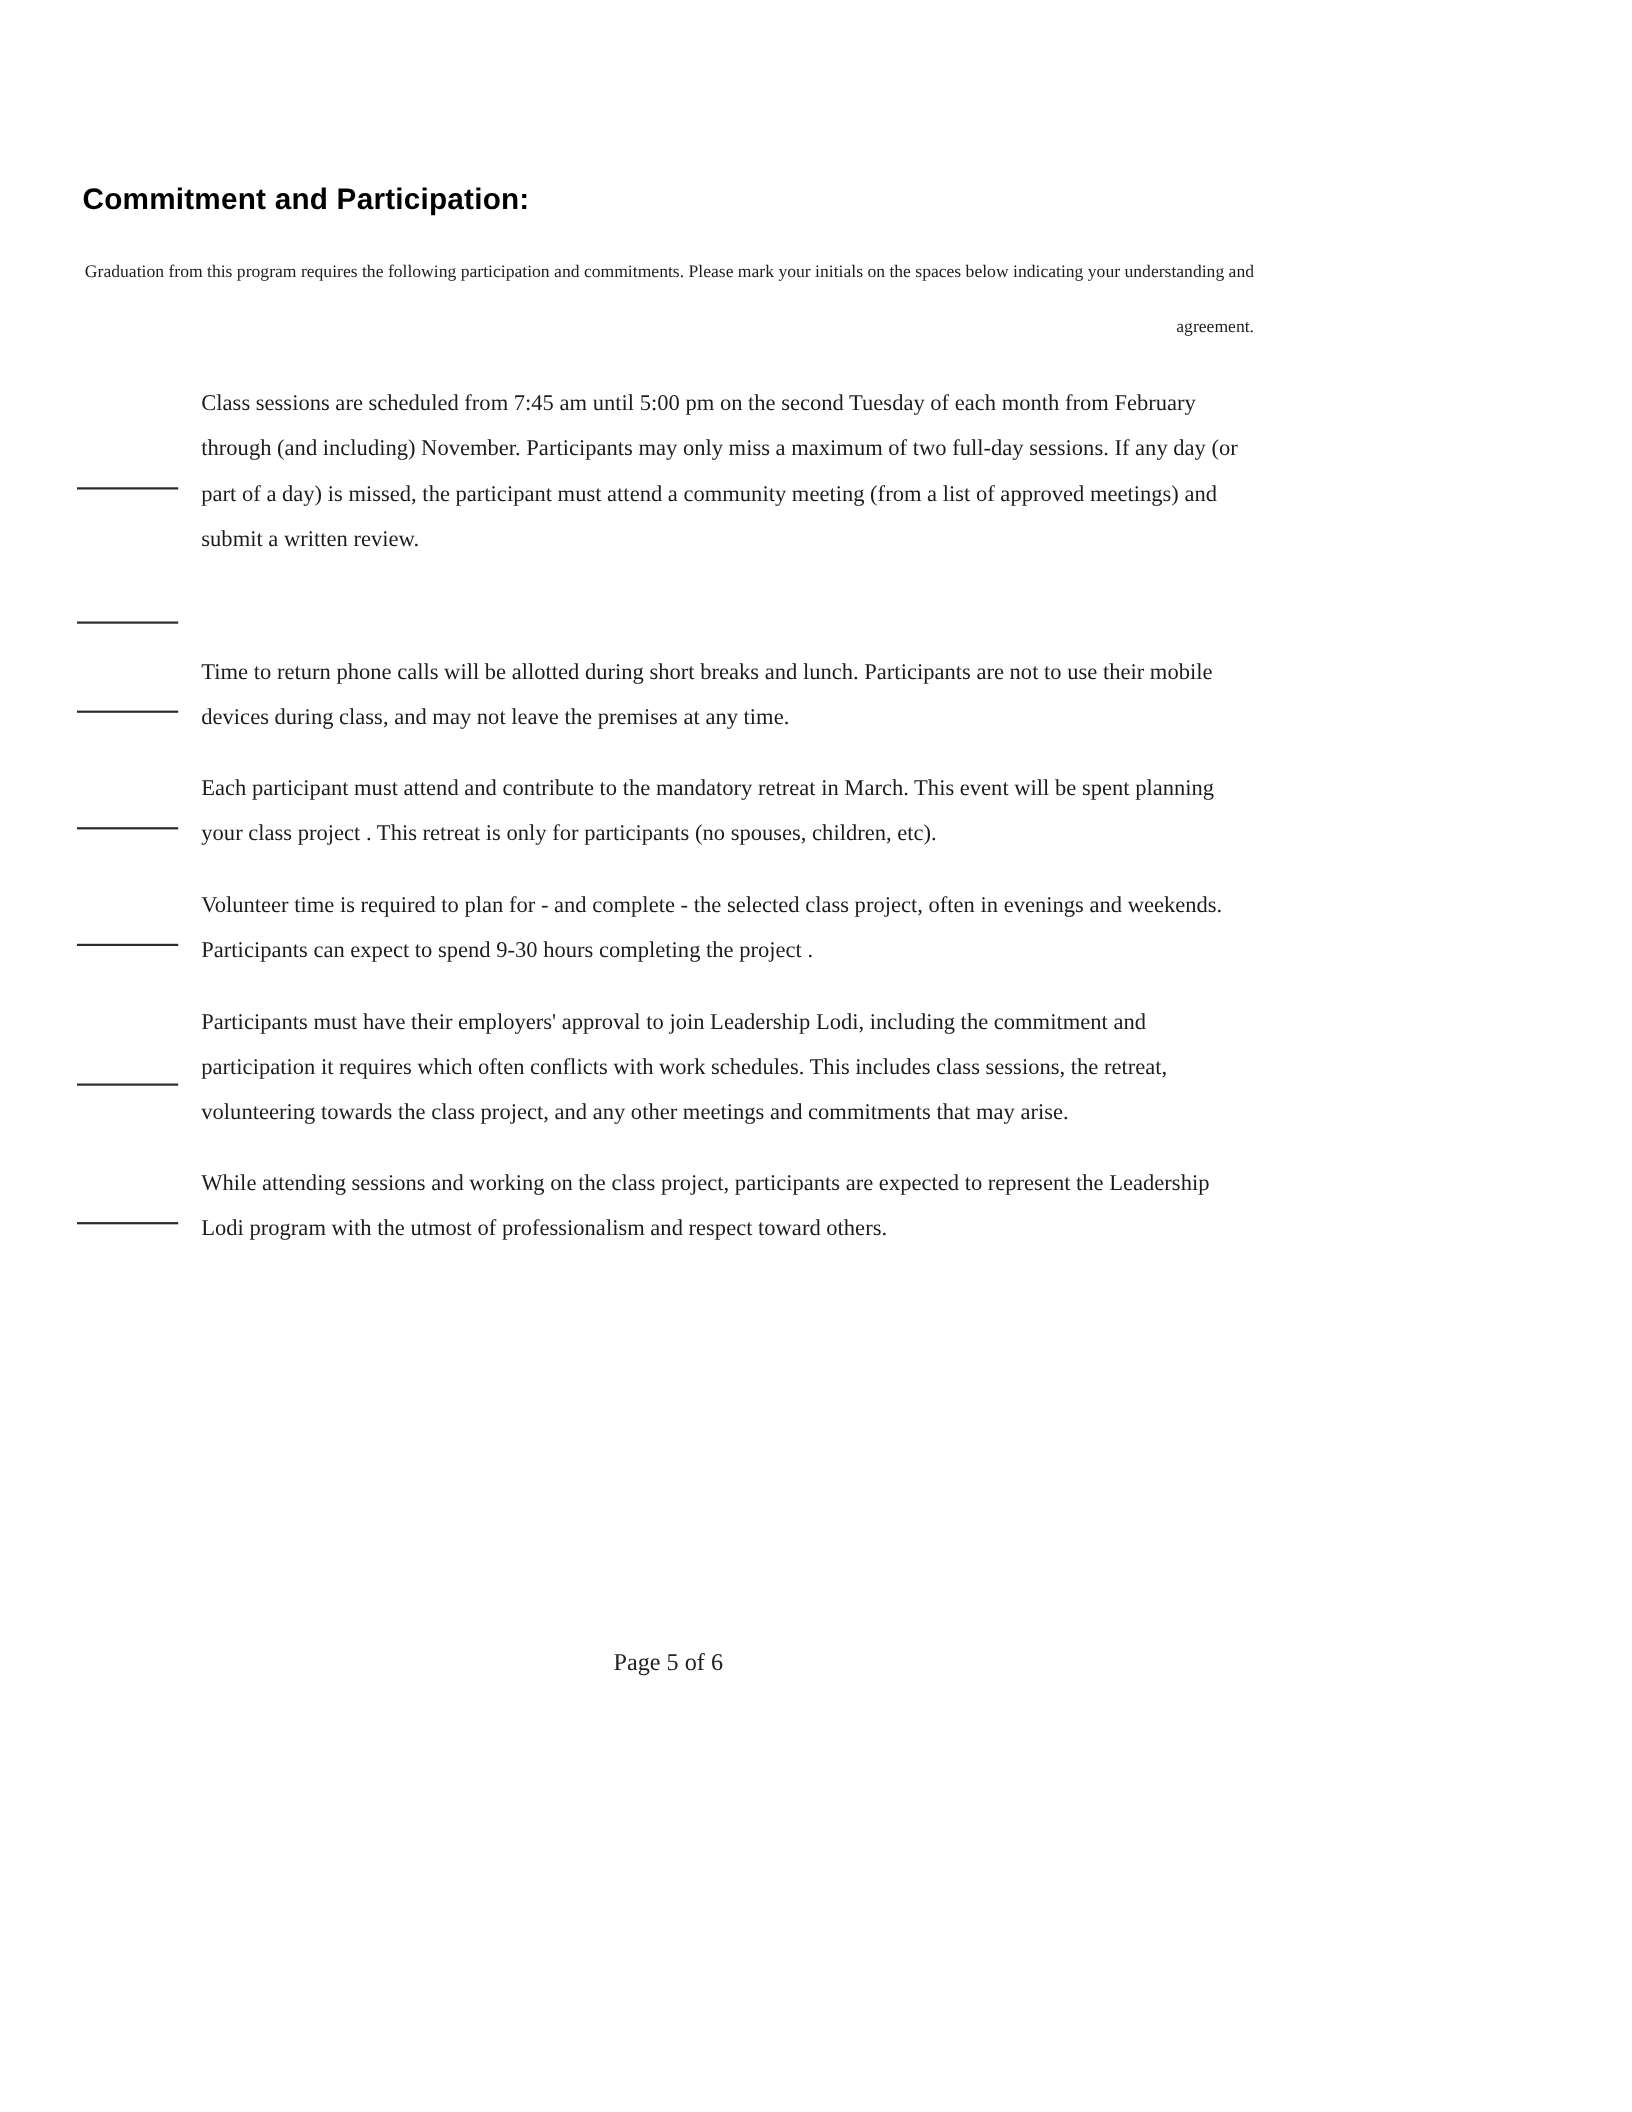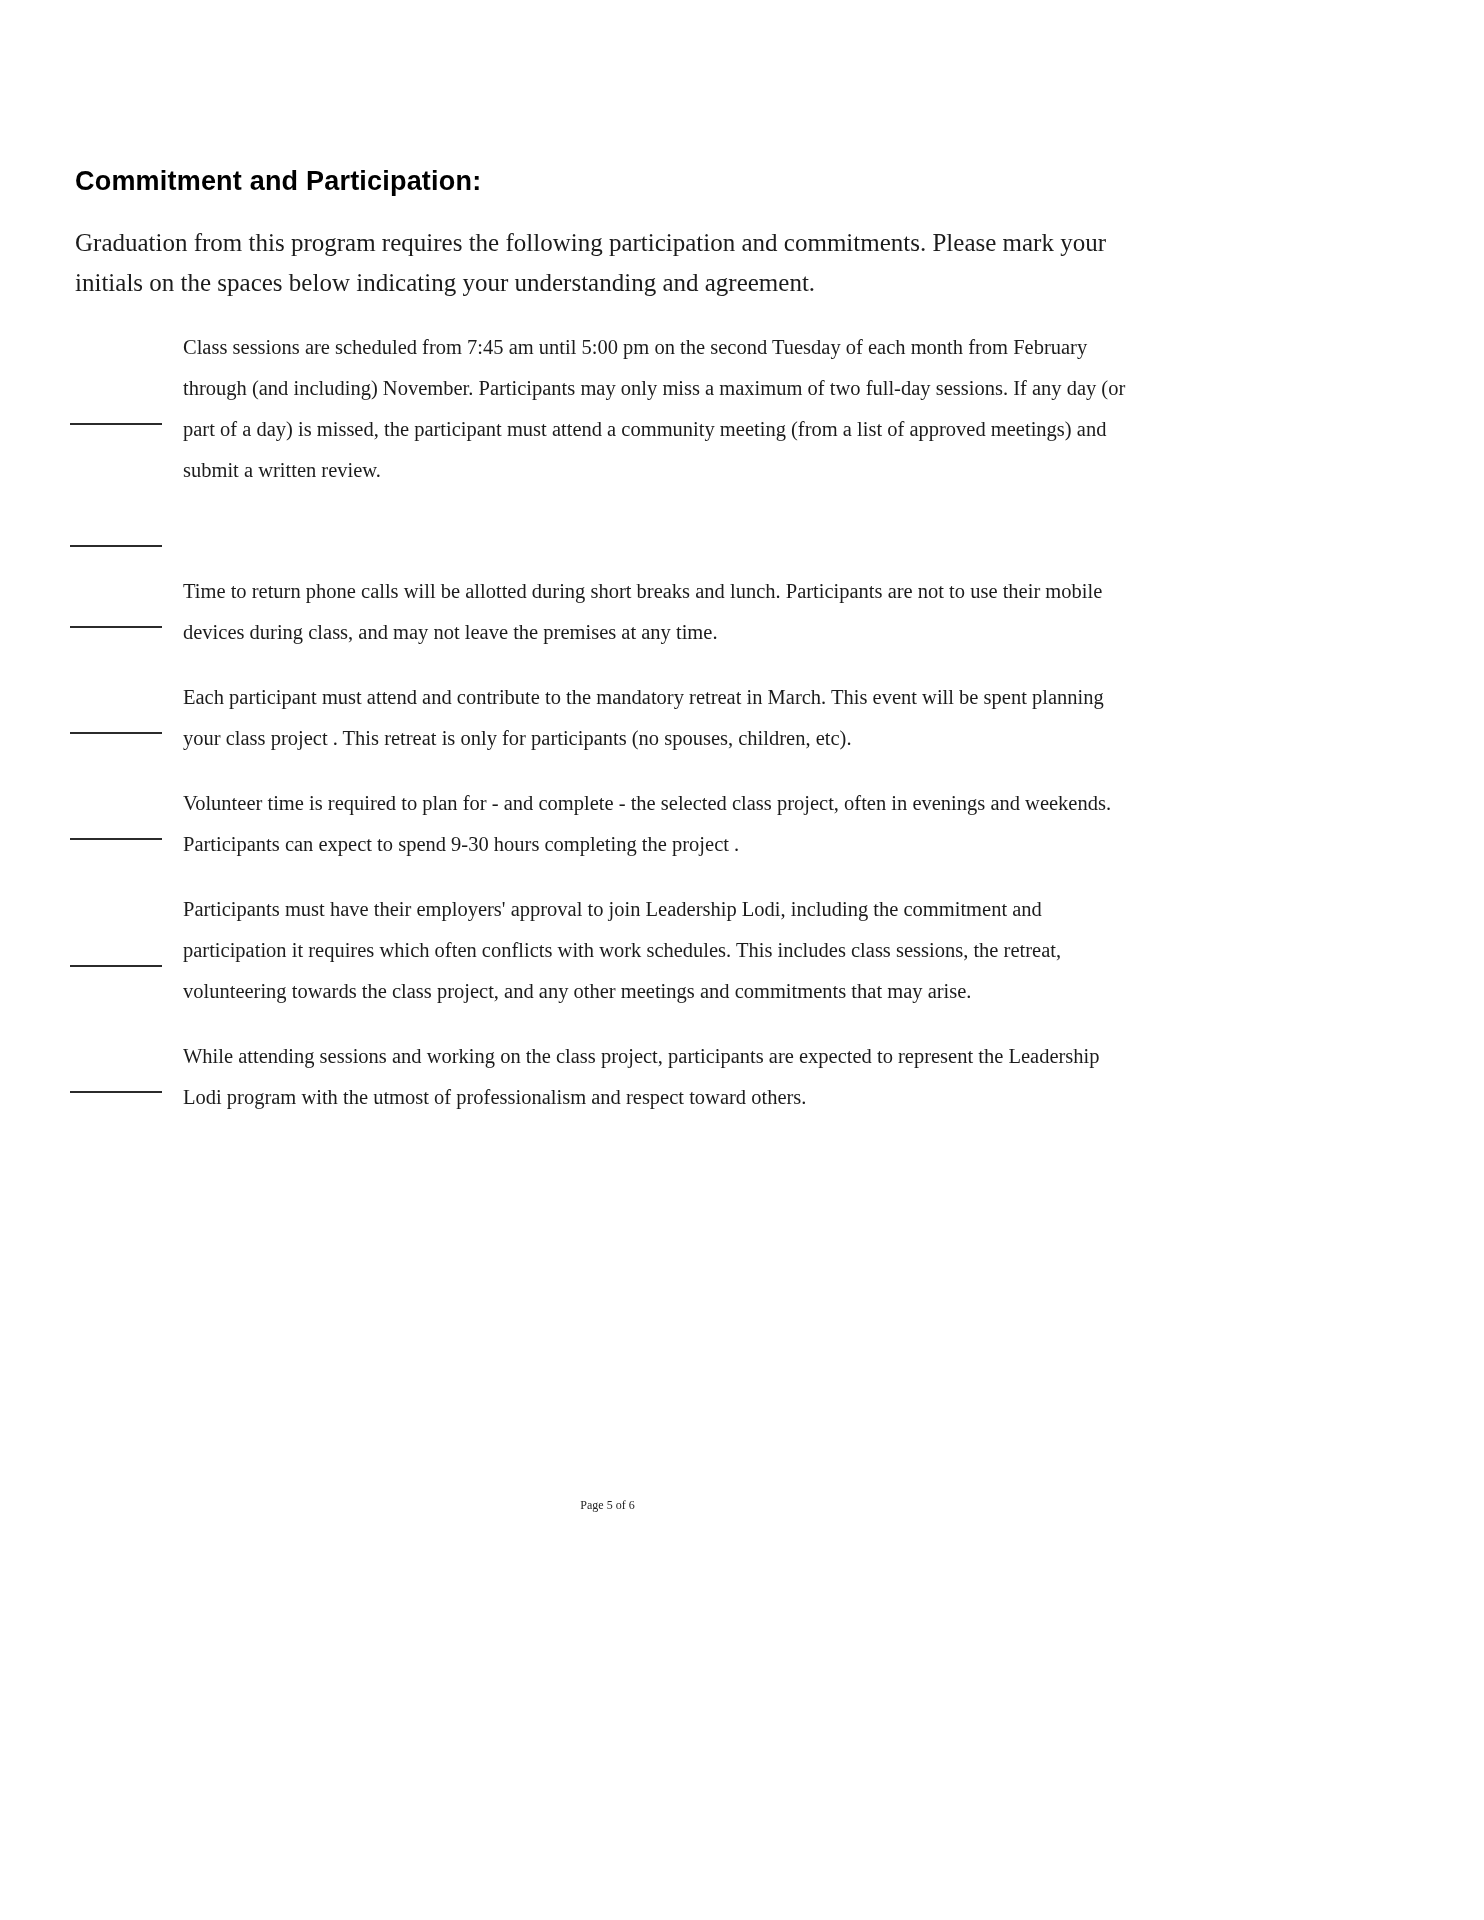--- a/index.html
+++ b/index.html
@@ -19,23 +19,24 @@
   }
   .doc-title {
     font-family: "Liberation Sans", sans-serif;
     font-weight: bold;
     font-size: 27px;
     letter-spacing: 0.2px;
     color: #000000;
     margin-bottom: 26px;
   }
   .intro {
-    font-size: 25px;
-    line-height: 40px;
+    font-size: 16px;
+    line-height: 50px;
     margin-bottom: 24px;
+    text-align: right;
   }
   .items {
     width: 100%;
   }
   .item {
     display: flex;
     align-items: center;
     margin-bottom: 24px;
   }
   .initials-line {
@@ -50,21 +51,21 @@
     flex: 1 1 auto;
     font-size: 20.5px;
     line-height: 41px;
   }
   .footer {
     position: absolute;
     top: 1498px;
     left: 75px;
     width: 1065px;
     text-align: center;
-    font-size: 12px;
+    font-size: 22px;
     color: #222222;
   }
 </style>
 </head>
 <body>
 
 <div class="page">
   <h1 class="doc-title">Commitment and Participation:</h1>
   <p class="intro">Graduation from this program requires the following participation and commitments. Please mark your initials on the spaces below indicating your understanding and agreement.</p>
   <div class="items">

